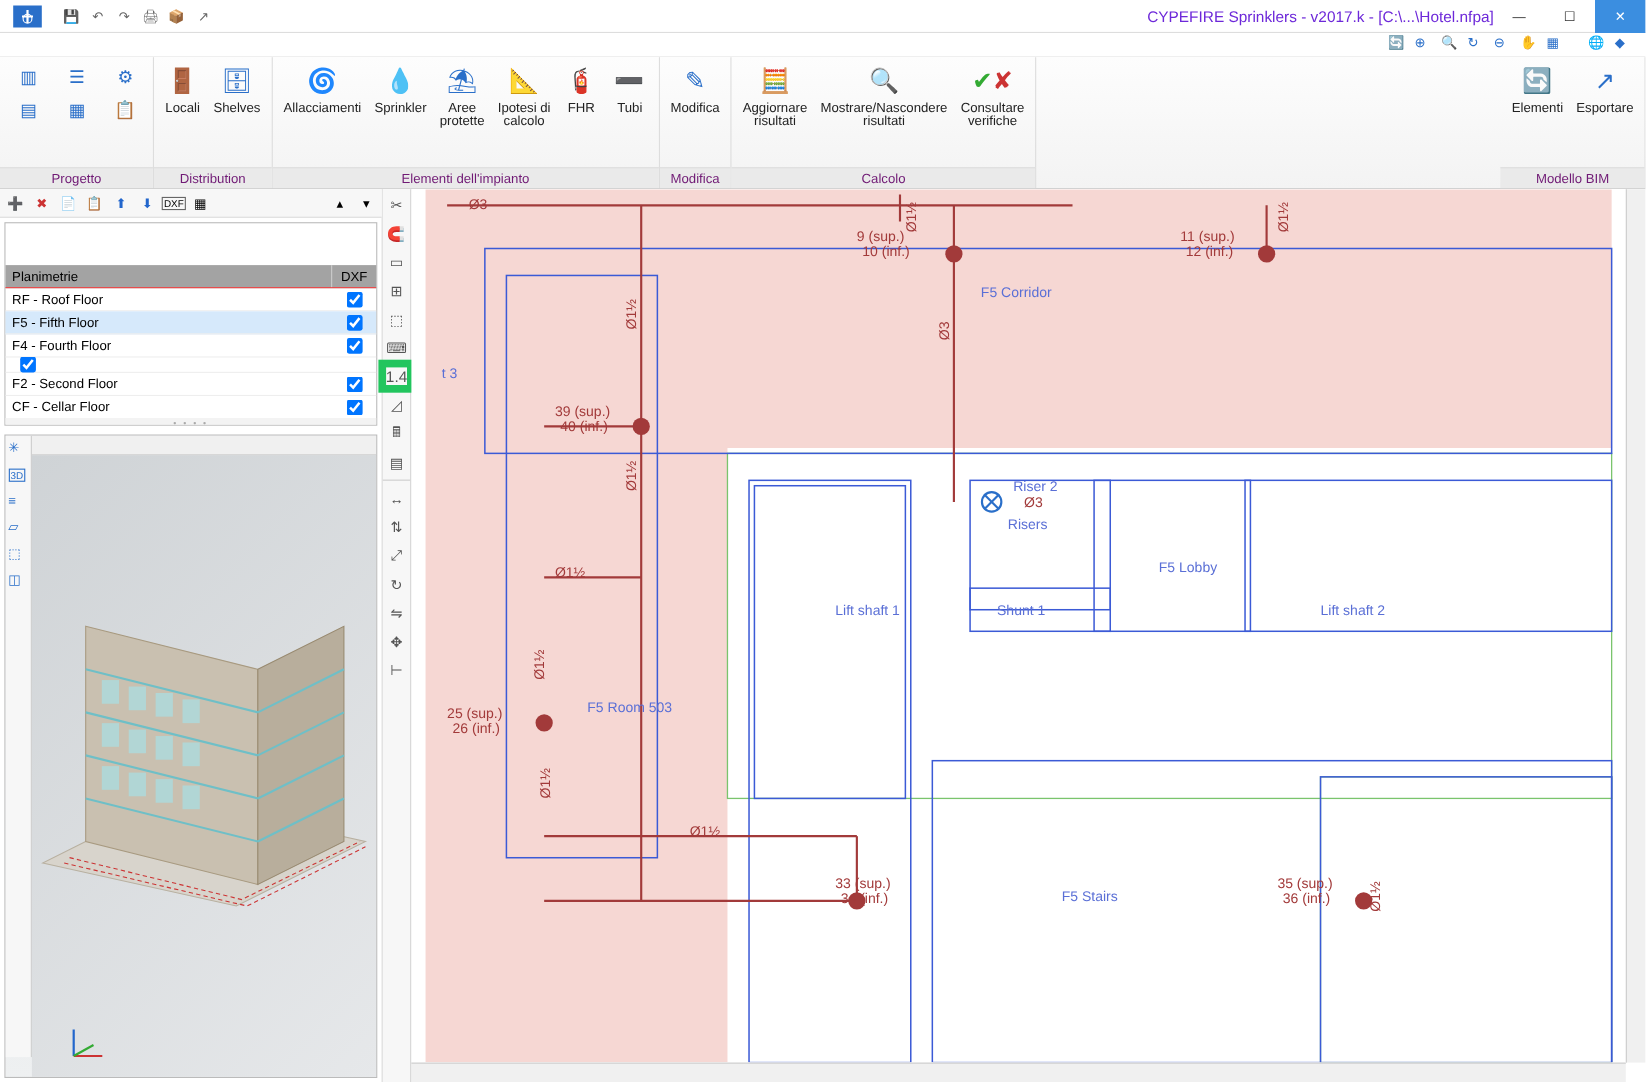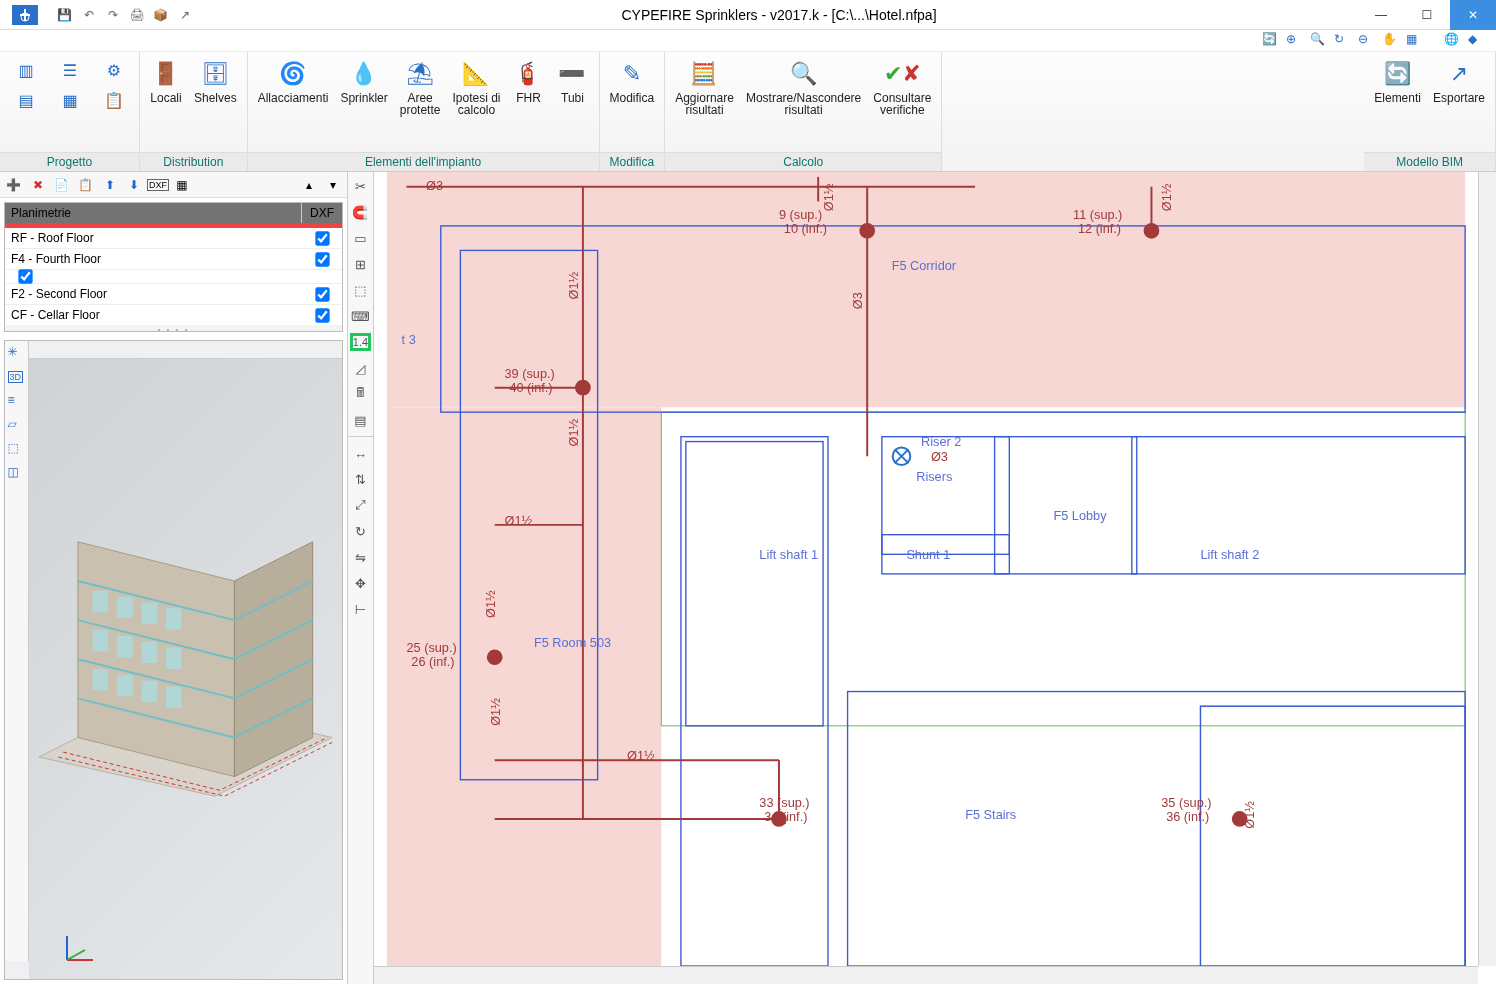--- a/index.html
+++ b/index.html
@@ -3,52 +3,52 @@
 <meta charset="utf-8">
 <style>
 * { box-sizing: border-box; margin: 0; padding: 0; }
 body { font-family: "Segoe UI", Tahoma, sans-serif; font-size: 12px; background: #fff; overflow: hidden; width: 1496px; height: 984px; }
 
 
 .titlebar { height: 30px; background: #fff; display: flex; align-items: center; border-bottom: 1px solid #ddd; }
 .titlebar .appicon { width: 50px; height: 30px; display: flex; align-items: center; justify-content: center; }
 .titlebar .qat { display: flex; gap: 6px; padding: 0 6px; align-items: center; }
 .titlebar .qat .qbtn { width: 18px; height: 18px; display: flex; align-items: center; justify-content: center; color: #666; cursor: pointer; }
-.titlebar .title { flex: 1; text-align: center; color: #000000; font-size: 14px; }
+.titlebar .title { flex: 1; text-align: right; color: #6d28d9; font-size: 14px; }
 .titlebar .winctrl { display: flex; }
 .titlebar .winctrl .wbtn { width: 46px; height: 30px; display: flex; align-items: center; justify-content: center; color: #333; }
 .titlebar .winctrl .wbtn.close { background: #3b8ee0; color: #fff; }
 
 
 .quickrow { height: 22px; display: flex; justify-content: flex-end; align-items: center; gap: 6px; padding-right: 10px; border-bottom: 1px solid #eee; }
 .quickrow .qicon { width: 18px; height: 18px; color: #2a6fc9; }
 
 
 .ribbon { background: linear-gradient(#fdfdfd, #f3f3f3); border-bottom: 1px solid #ccc; display: flex; }
 .rgroup { border-right: 1px solid #ddd; padding: 4px 6px 0 6px; display: flex; flex-direction: column; }
 .rgroup .rbuttons { display: flex; gap: 4px; flex: 1; align-items: flex-start; }
-.rgroup .rlabel { text-align: center; font-size: 12px; color: #0f766e; padding: 2px 0; background: #eaeaea; margin: 0 -6px; border-top: 1px solid #ddd; }
+.rgroup .rlabel { text-align: center; font-size: 12px; color: #701a75; padding: 2px 0; background: #eaeaea; margin: 0 -6px; border-top: 1px solid #ddd; }
 .rbtn { display: flex; flex-direction: column; align-items: center; padding: 2px 4px; cursor: pointer; min-width: 40px; }
 .rbtn .ricon { width: 32px; height: 32px; display: flex; align-items: center; justify-content: center; color: #2a6fc9; font-size: 22px; }
 .rbtn .rtext { font-size: 12px; color: #222; text-align: center; line-height: 12px; margin-top: 2px; white-space: pre-line; }
 .rbtn.small .ricon { width: 24px; height: 24px; font-size: 16px; }
 .rgridcol { display: flex; flex-direction: column; gap: 2px; }
 .ribbon .spacer { flex: 1; }
 
 
 .mainarea { display: flex; height: calc(984px - 30px - 22px - 120px); position: relative; }
 
 
 .leftpanel { width: 348px; border-right: 1px solid #ccc; display: flex; flex-direction: column; background: #fff; }
 .leftpanel .toolbarL { height: 26px; display: flex; align-items: center; gap: 4px; padding: 0 4px; border-bottom: 1px solid #ddd; background: #f7f7f7; }
 .leftpanel .toolbarL .tbtn { width: 20px; height: 20px; display: flex; align-items: center; justify-content: center; cursor: pointer; }
 .leftpanel .toolbarL .spc { flex: 1; }
 
 .plan-table { border: 1px solid #bbb; margin: 4px; flex: 0 0 auto; }
-.plan-table .hdr { display: flex; background: #737373; border-bottom: 5px solid #ef4444; }
+.plan-table .hdr { display: flex; background: #a3a3a3; border-bottom: 1px solid #ef4444; margin-top: 38px; }
 .plan-table .hdr .c1 { flex: 1; padding: 3px 6px; border-right: 1px solid #ccc; }
 .plan-table .hdr .c2 { width: 40px; padding: 3px 4px; text-align: center; }
 .plan-table .row { display: flex; border-bottom: 1px solid #eee; }
 .plan-table .row:last-child { border-bottom: none; }
 .plan-table .row.selected { background: #d6e9fb; }
 .plan-table .row .c1 { flex: 1; padding: 3px 6px; }
 .plan-table .row .c2 { width: 40px; text-align: center; display: flex; align-items: center; justify-content: center; }
 .plan-table .grip { height: 6px; background: #f3f3f3; text-align: center; color: #aaa; font-size: 8px; letter-spacing: 2px; }
 
 .preview3d { flex: 1; margin: 4px; border: 1px solid #bbb; position: relative; background: linear-gradient(#d9dcdf, #eef0f1); overflow: hidden; }
@@ -264,20 +264,26 @@
       <div class="tbtn">▾</div>
     </div>
     <div class="plan-table">
       <div class="hdr">
         <div class="c1">Planimetrie</div>
         <div class="c2">DXF</div>
       </div>
       <div id="plan-rows">
           <div class="row">
             <div class="c1">RF - Roof Floor</div>
+            <div class="c2">
+              <input type="checkbox" checked="" style="">
+            </div>
+          </div>
+          <div class="row selected">
+            <div class="c1">F5 - Fifth Floor</div>
             <div class="c2">
               <input type="checkbox" checked="" style="">
             </div>
           </div>
           <div class="row">
             <div class="c1">F4 - Fourth Floor</div>
             <div class="c2">
               <input type="checkbox" checked="" style="">
             </div>
           </div>
@@ -364,21 +370,21 @@
 
   <div class="canvaswrap">
     <div class="vtoolbar">
       <div class="vbtn">✂</div>
       <div class="vbtn">🧲</div>
       <div class="vbtn">▭</div>
       <div class="vbtn">⊞</div>
       <div class="vbtn">⬚</div>
       <div class="vbtn">⌨</div>
       <div class="vbtn">
-          <span style="font-size:11px;border:3px solid #22c55e;">1.4</span>
+          <span style="font-size:14px;border:7px solid #22c55e;">1.4</span>
         </div>
       <div class="vbtn">◿</div>
       <div class="vbtn">🖩</div>
       <div class="vbtn">▤</div>
       <div class="vbtn" style="height:1px;background:#ccc;width:100%;"></div>
       <div class="vbtn">↔</div>
       <div class="vbtn">⇅</div>
       <div class="vbtn">⤢</div>
       <div class="vbtn">↻</div>
       <div class="vbtn">⇋</div>

